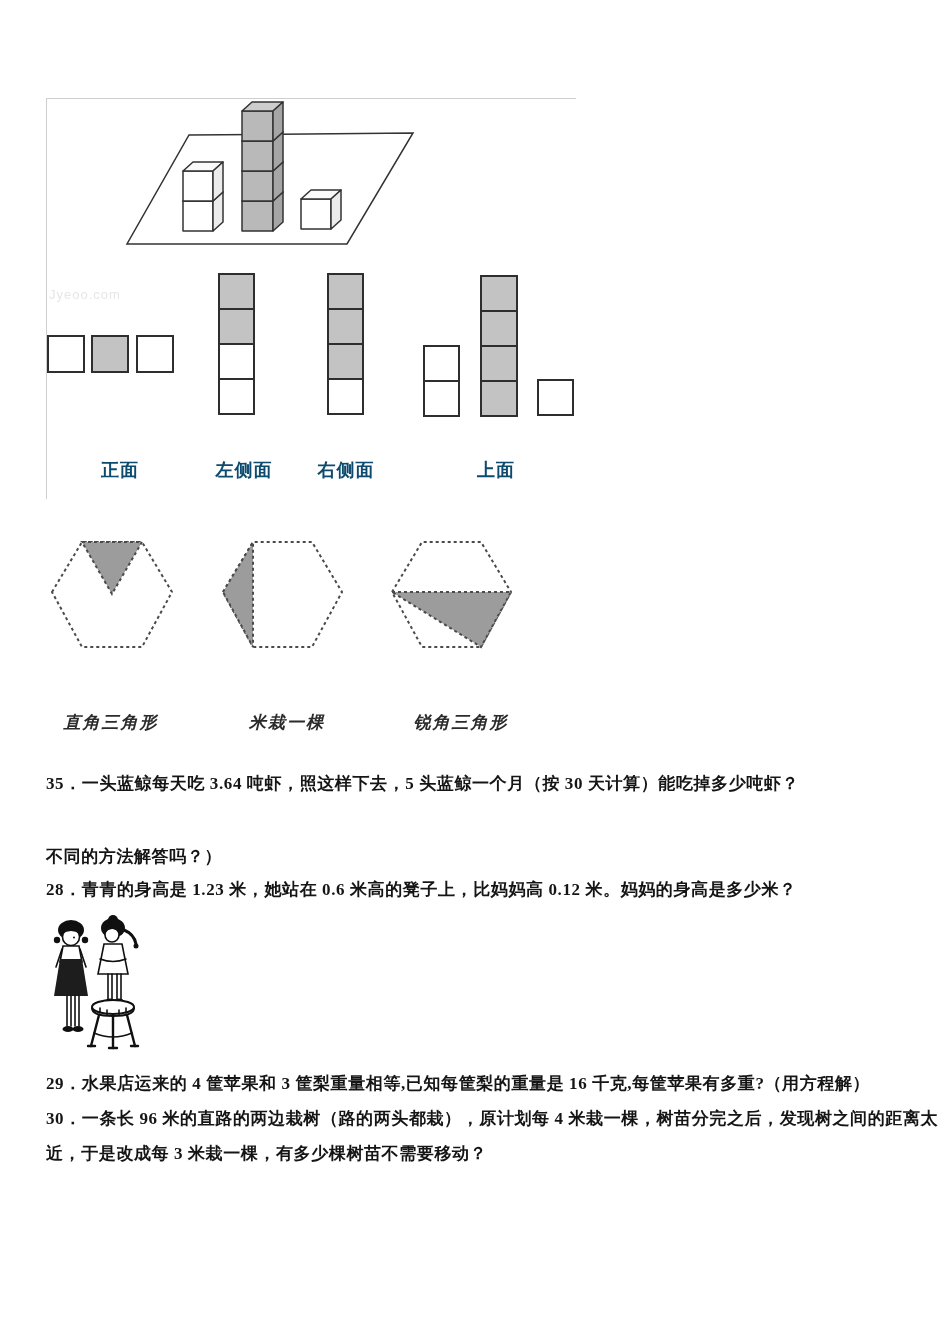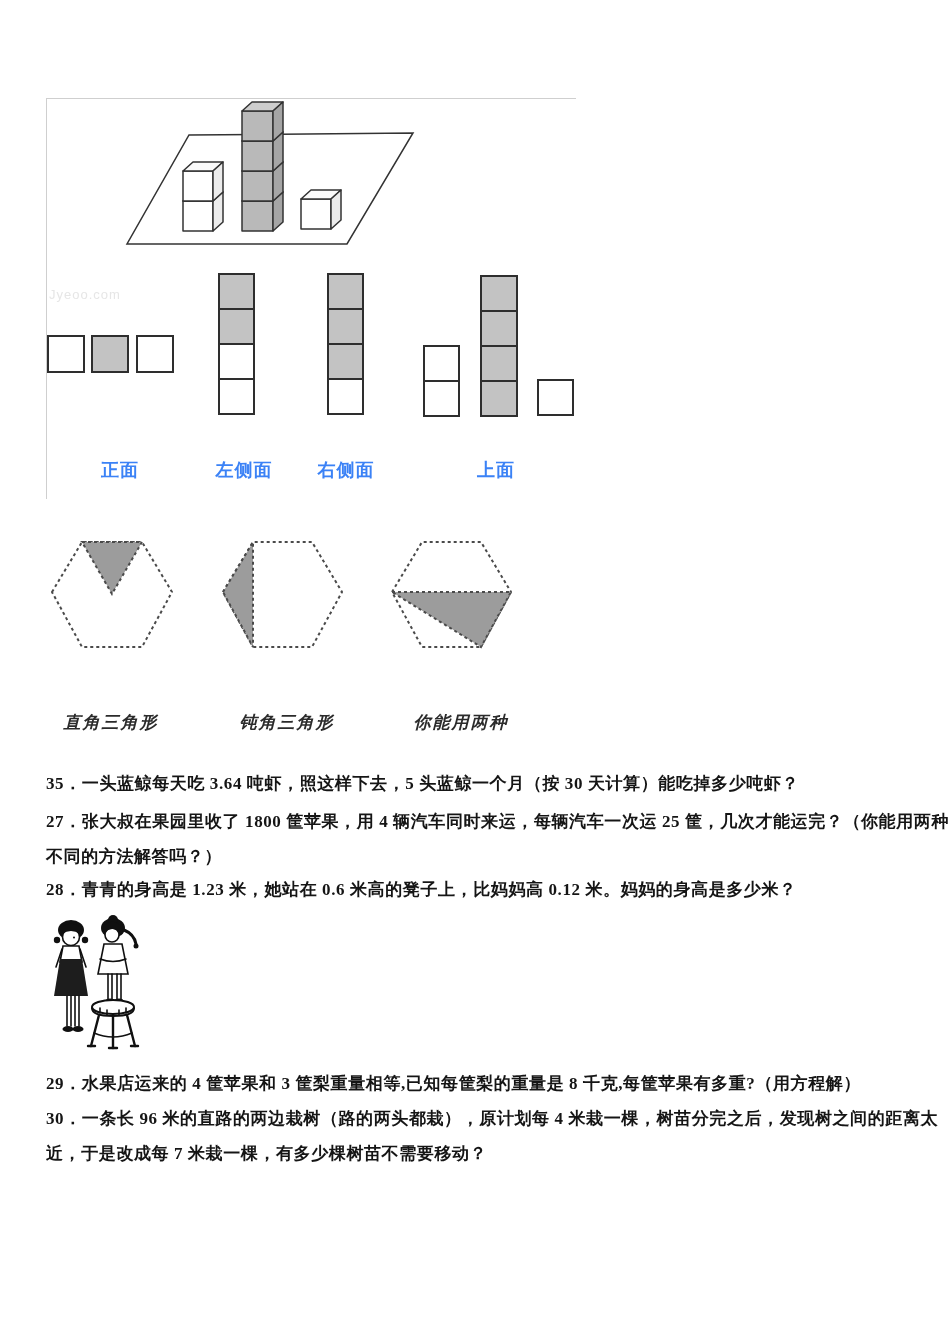--- a/index.html
+++ b/index.html
@@ -10,21 +10,21 @@
   .tline{
     position:absolute;left:46px;white-space:nowrap;
     font-size:17px;font-weight:700;letter-spacing:0.6px;line-height:1.15;color:#151515;
   }
   .figure-frame{
     position:absolute;left:46px;top:98px;width:529px;height:400px;
     border-top:1px solid #cfcfcf;border-left:1px solid #cfcfcf;
   }
   .view-label{
     position:absolute;transform:translateX(-50%);white-space:nowrap;
-    font-size:18px;font-weight:600;letter-spacing:1px;color:#3b82f6;
+    font-size:18px;font-weight:600;letter-spacing:1px;color:#0c4a6e;
   }
   .watermark{
     position:absolute;left:2px;top:188px;font-size:13px;color:#e6e6e6;
     font-family:"Liberation Sans",sans-serif;letter-spacing:1px;
   }
   .tri-label{
     position:absolute;transform:translateX(-50%);top:711px;white-space:nowrap;
     font-size:17px;font-weight:600;font-style:italic;letter-spacing:2px;color:#2b2b2b;
     font-family:"Liberation Serif","DejaVu Serif",serif;
     text-align:center;
@@ -124,25 +124,24 @@
         <polygon points="183,62 213,12 213,117" fill="#9c9c9c"></polygon>
       </g>
       <g>
         <polygon points="352,62 382,12 441,12 471,62 441,117 382,117"></polygon>
         <polygon points="352,62 471,62 441,117" fill="#9c9c9c"></polygon>
       </g>
     </g>
   </svg>
 
   <div class="tri-label" style="left:111px">直角三角形</div>
-  <div class="tri-label" style="left:287px">钝角三角形</div>
-  <div class="tri-label" style="left:461px">你能用两种</div>
+  <div class="tri-label" style="left:287px">米栽一棵</div>
+  <div class="tri-label" style="left:461px">锐角三角形</div>
 
   <div class="tline" style="top:774px">35．一头蓝鲸每天吃 3.64 吨虾，照这样下去，5 头蓝鲸一个月（按 30 天计算）能吃掉多少吨虾？</div>
-  <div class="tline" style="top:812px">27．张大叔在果园里收了 1800 筐苹果，用 4 辆汽车同时来运，每辆汽车一次运 25 筐，几次才能运完？（你能用两种</div>
   <div class="tline" style="top:847px">不同的方法解答吗？）</div>
   <div class="tline" style="top:880px">28．青青的身高是 1.23 米，她站在 0.6 米高的凳子上，比妈妈高 0.12 米。妈妈的身高是多少米？</div>
 
   <svg style="position:absolute;left:44px;top:914px" width="100" height="140" viewBox="0 0 100 140">
     <g stroke="#101010" fill="none" stroke-width="1.6" stroke-linecap="round">
 
       <g>
         <ellipse cx="27" cy="16" rx="13" ry="10" fill="#101010" stroke="none"></ellipse>
         <circle cx="27" cy="23" r="8.5" fill="#ffffff"></circle>
         <path d="M18,20 Q27,14 36,20 L36,13 Q27,6 18,13 Z" fill="#101010" stroke="none"></path>
@@ -187,17 +186,17 @@
         <line x1="83" y1="101" x2="91" y2="132" stroke-width="2.4"></line>
         <line x1="69" y1="103" x2="69" y2="134" stroke-width="2.4"></line>
         <path d="M50,119 Q69,127 88,119"></path>
         <line x1="44" y1="132" x2="51" y2="132" stroke-width="2.4"></line>
         <line x1="87" y1="132" x2="94" y2="132" stroke-width="2.4"></line>
         <line x1="65" y1="134" x2="73" y2="134" stroke-width="2.4"></line>
       </g>
     </g>
   </svg>
 
-  <div class="tline" style="top:1074px">29．水果店运来的 4 筐苹果和 3 筐梨重量相等,已知每筐梨的重量是 8 千克,每筐苹果有多重?（用方程解）</div>
+  <div class="tline" style="top:1074px">29．水果店运来的 4 筐苹果和 3 筐梨重量相等,已知每筐梨的重量是 16 千克,每筐苹果有多重?（用方程解）</div>
   <div class="tline" style="top:1109px">30．一条长 96 米的直路的两边栽树（路的两头都栽），原计划每 4 米栽一棵，树苗分完之后，发现树之间的距离太</div>
-  <div class="tline" style="top:1144px">近，于是改成每 7 米栽一棵，有多少棵树苗不需要移动？</div>
+  <div class="tline" style="top:1144px">近，于是改成每 3 米栽一棵，有多少棵树苗不需要移动？</div>
 
 </div>
 
 </body></html>

